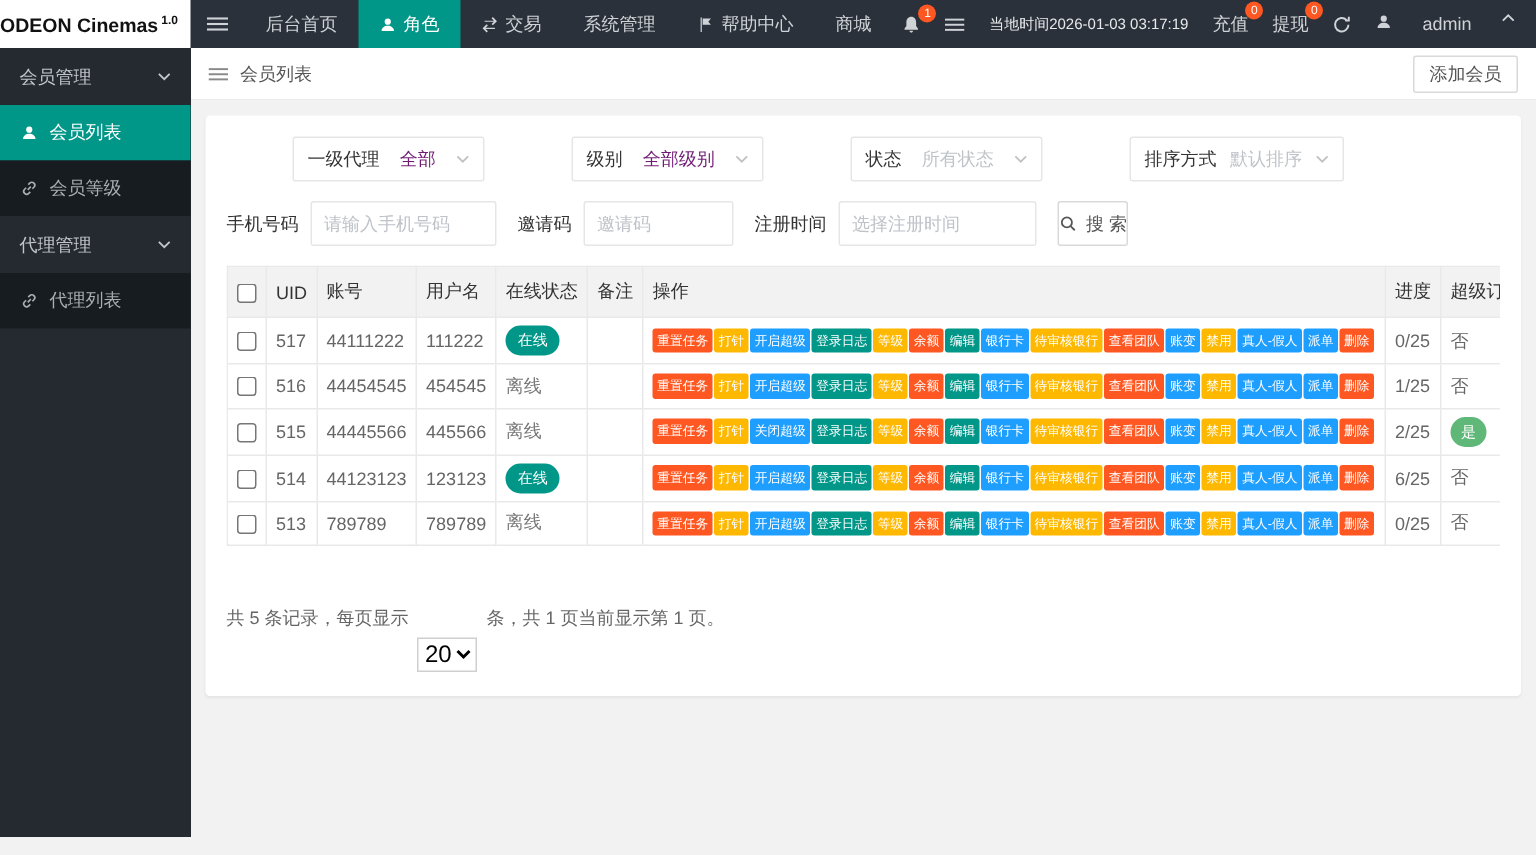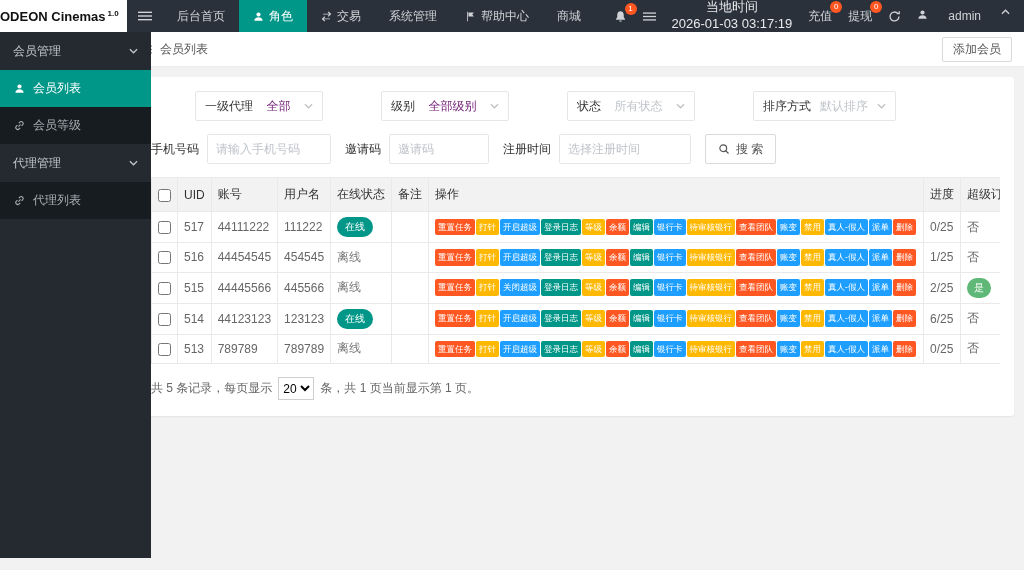--- a/index.html
+++ b/index.html
@@ -45,26 +45,26 @@
   }
   .nav-item.active { background: var(--accent, #009688); color: #fff; }
   .top-right { margin-left: auto; display: flex; align-items: center; gap: 16px; padding-right: 14px; }
   .rel { position: relative; display: flex; align-items: center; cursor: pointer; }
   .badge {
     position: absolute; top: -7px; right: -10px;
     background: #ff5722; color: #fff; border-radius: 8px;
     font-size: 8px; min-width: 12px; height: 12px; line-height: 12px;
     text-align: center; padding: 0 2px;
   }
-  .time-block { display: flex; flex-direction: column; align-items: center; font-size: 13px; line-height: 1.3; color: #e8eaec; white-space: nowrap; }
+  .time-block { display: flex; flex-direction: row; align-items: center; font-size: 10px; line-height: 1.3; color: #e8eaec; white-space: nowrap; }
   .admin-box { display: flex; align-items: flex-start; gap: 20px; cursor: pointer; }
 
   
   .sidebar {
-    position: fixed; left: 0; top: 32px; bottom: 12px; width: 151px;
+    position: fixed; left: 0; top: 32px; bottom: 12px; width: 127px;
     background: #242a30;
   }
   .side-parent {
     height: 38px; display: flex; align-items: center; justify-content: space-between;
     padding: 0 13px; color: #c2c6ca; font-size: 12px; cursor: pointer;
   }
   .side-child {
     height: 37px; display: flex; align-items: center; gap: 8px;
     padding: 0 14px; color: #a9aeb3; font-size: 12px; cursor: pointer;
     background: #171c20;
@@ -99,21 +99,21 @@
   .chev { color: #c2c2c2; display: flex; }
   .finline { display: inline-flex; align-items: center; gap: 8px; }
   .finline input {
     height: 30px; border: 1px solid #e6e6e6; border-radius: 2px; padding: 0 8px;
     font-size: 12px; font-family: inherit; color: #333; width: 124px;
   }
   .finline input::placeholder { color: #bfc3c9; }
   .search-btn {
     display: inline-flex; align-items: center; gap: 6px; height: 30px;
     border: 1px solid #d9d9d9; background: #fff; border-radius: 2px;
-    padding: 0 12px; font-size: 12px; color: #555; cursor: pointer; font-family: inherit;
+    padding: 0 0; font-size: 12px; color: #555; cursor: pointer; font-family: inherit;
   }
 
   
   .table-wrap { overflow: hidden; }
   table { border-collapse: collapse; width: 100%; font-size: 12px; white-space: nowrap; }
   th, td { border: 1px solid #e9e9e9; padding: 5px 6px; text-align: left; }
   th { background: #f2f2f2; font-weight: normal; color: #333; padding: 8px 6px; }
   td { color: #666; }
   .col-check { width: 28px; text-align: center; }
   .col-check input { margin: 0; vertical-align: middle; cursor: pointer; }
@@ -129,21 +129,21 @@
     display: inline-block; background: var(--online-green, #009688); color: #fff;
     border-radius: 10px; padding: 3px 8px; font-size: 10px;
   }
   .offline { color: #777; }
   .pill-yes {
     display: inline-block; background: var(--yes-green, #5FB878); color: #fff;
     border-radius: 10px; padding: 3px 7px; font-size: 10px;
   }
 
   .pager { margin-top: 13px; color: #666; font-size: 12px; display: flex; align-items: center; gap: 6px; }
-  .pager select { height: 23px; border: 1px solid #cfcfcf; font-size: 12px; font-family: inherit; background: #fff; }
+  .pager select { height: 23px; border: 1px solid #cfcfcf; font-size: 16px; font-family: inherit; background: #fff; margin-top: 48px; }
 </style>
 </head>
 <body>
 
 <div class="topbar">
   <div class="logo">
     <span>ODEON Cinemas</span>
       <sup>1.0</sup>
   </div>
   <div class="tb-icon">

